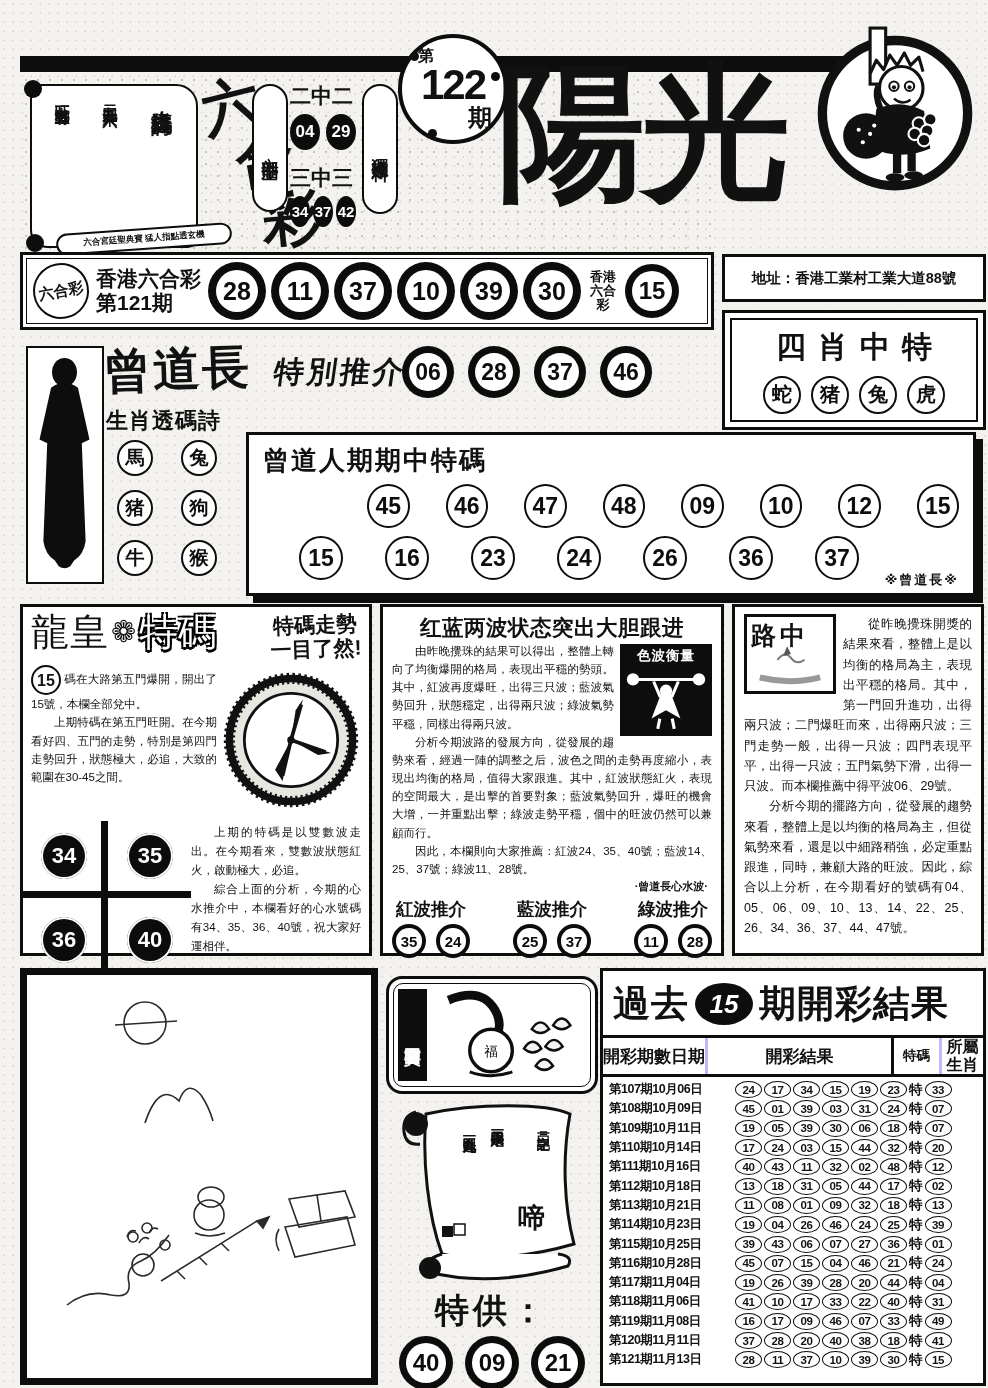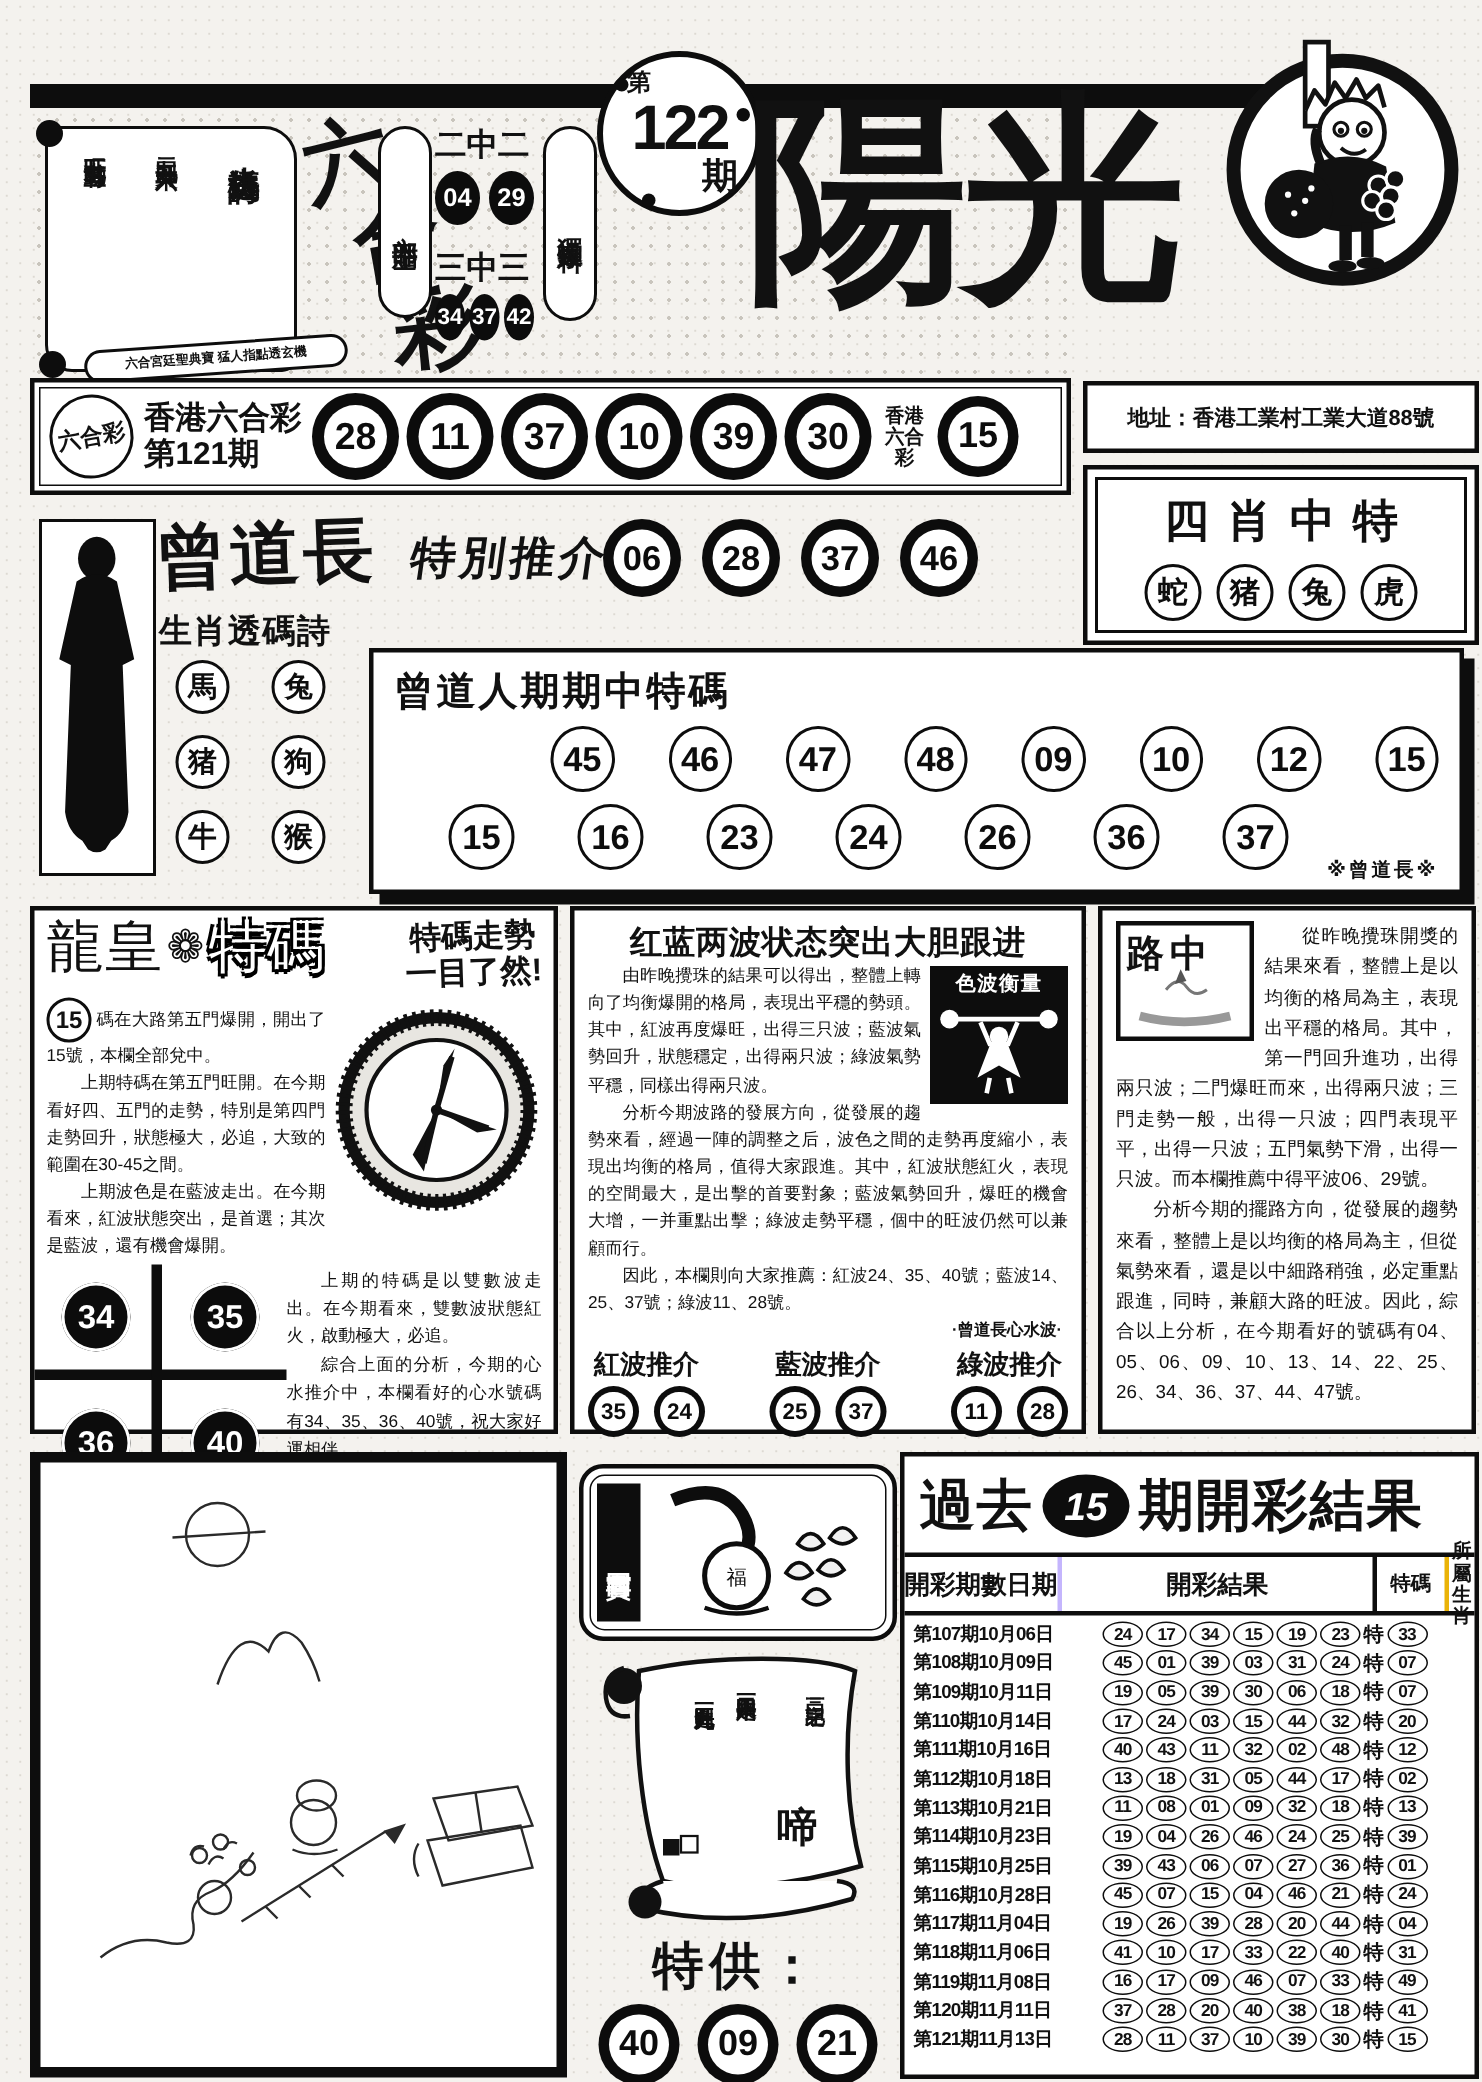--- a/index.html
+++ b/index.html
@@ -123,21 +123,21 @@
 
   .tablebox { left:600px; top:968px; width:386px; height:418px; padding:0; border-width:3.5px; }
   .t-title { display:flex; align-items:center; gap:6px; padding:8px 10px 6px 10px; }
   .t-title .big { font-size:37px; font-weight:900; letter-spacing:1px; white-space:nowrap; }
   .t-title .oval15 { width:58px; height:42px; background:#0d0d0d; color:#fff; border-radius:50%; display:flex; align-items:center; justify-content:center; font-size:26px; font-weight:900; font-style:italic; flex:none; }
   .t-head { display:flex; align-items:stretch; border-top:3px solid #0d0d0d; border-bottom:3px solid #0d0d0d; height:42px; }
   .t-head > div { display:flex; align-items:center; justify-content:center; font-weight:900; }
   .th-date { width:105px; font-size:17px; border-right:3px solid #c4b5fd; }
   .th-res { flex:1; font-size:17px; }
   .th-te { width:48px; font-size:13.5px; border-left:3px solid #0d0d0d; }
-  .th-zo { width:20px; font-size:13px; border-left:3px solid #eab308; text-align:center; line-height:1.1; }
+  .th-zo { width:44px; font-size:16px; border-left:3px solid #c4b5fd; text-align:center; line-height:1.1; }
   .t-rows { padding:3px 4px 0 6px; }
   .t-row { display:flex; align-items:center; height:19.3px; }
   .t-date { width:126px; font-size:12.5px; font-weight:bold; letter-spacing:-0.5px; white-space:nowrap; }
   .t-nums { display:flex; gap:2px; }
   .t-row .oval { width:27px; height:17px; font-size:11.5px; border-width:1.5px; letter-spacing:-0.5px; flex:none; }
   .t-te { font-size:13.5px; font-weight:900; margin:0 2px; }
 </style>
 </head>
 <body>
 
@@ -357,21 +357,20 @@
         <div>特碼走勢</div>
         <div>一目了然!</div>
       </div>
     </div>
     <div class="dragon-mid">
       <div class="txt">
         <p class="body-p" style="text-indent:0;"><span class="lead-ball">15</span><span>碼在大路第五門爆開，開出了15號，本欄全部兌中。</span></p>
         <span style="display:block;">
 
         <p class="body-p">上期特碼在第五門旺開。在今期看好四、五門的走勢，特別是第四門走勢回升，狀態極大，必追，大致的範圍在30-45之間。</p>
-            <p class="body-p">上期波色是在藍波走出。在今期看來，紅波狀態突出，是首選；其次是藍波，還有機會爆開。</p>
           </span>
       </div>
       <div>
         <svg viewBox="0 0 150 156" width="140" height="150">
           <circle cx="75" cy="78" r="66" fill="#e8e6e1" stroke="#111" stroke-width="8"></circle>
           <circle cx="75" cy="78" r="66" fill="none" stroke="#111" stroke-width="12" stroke-dasharray="2.5 3.5"></circle>
           <circle cx="75" cy="78" r="50" fill="#fff" stroke="#111" stroke-width="3"></circle>
           <circle cx="75" cy="78" r="4" fill="#111"></circle>
           <path d="M75 78 L88 34 L80 46 Z" fill="#111"></path>
             <line x1="75" y1="78" x2="86" y2="40" stroke="#111" stroke-width="4"></line>

